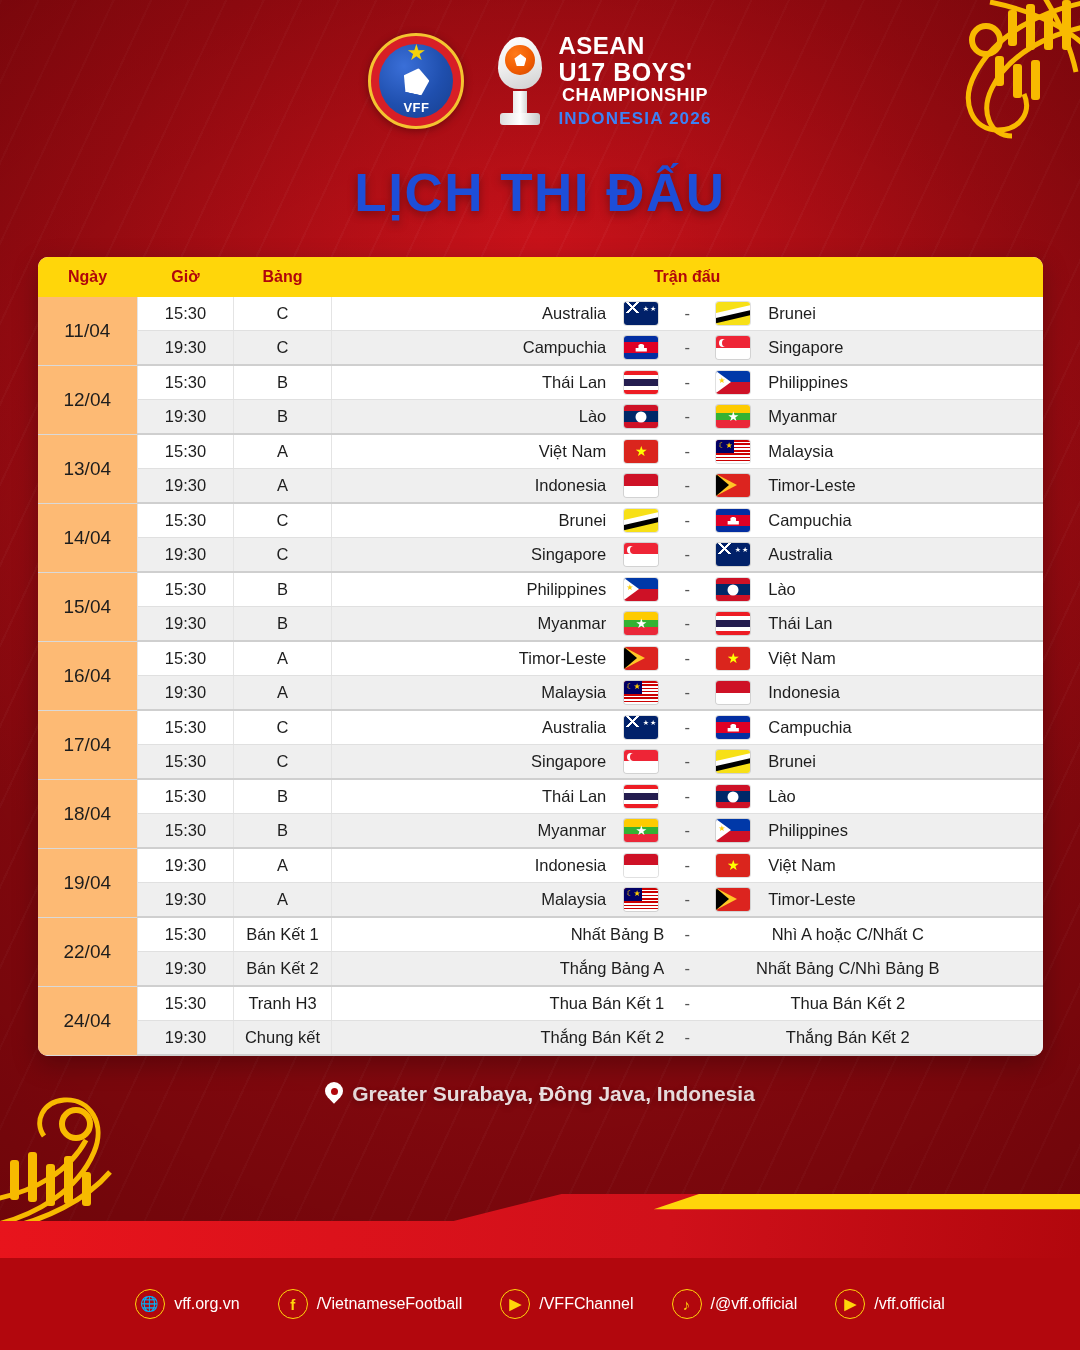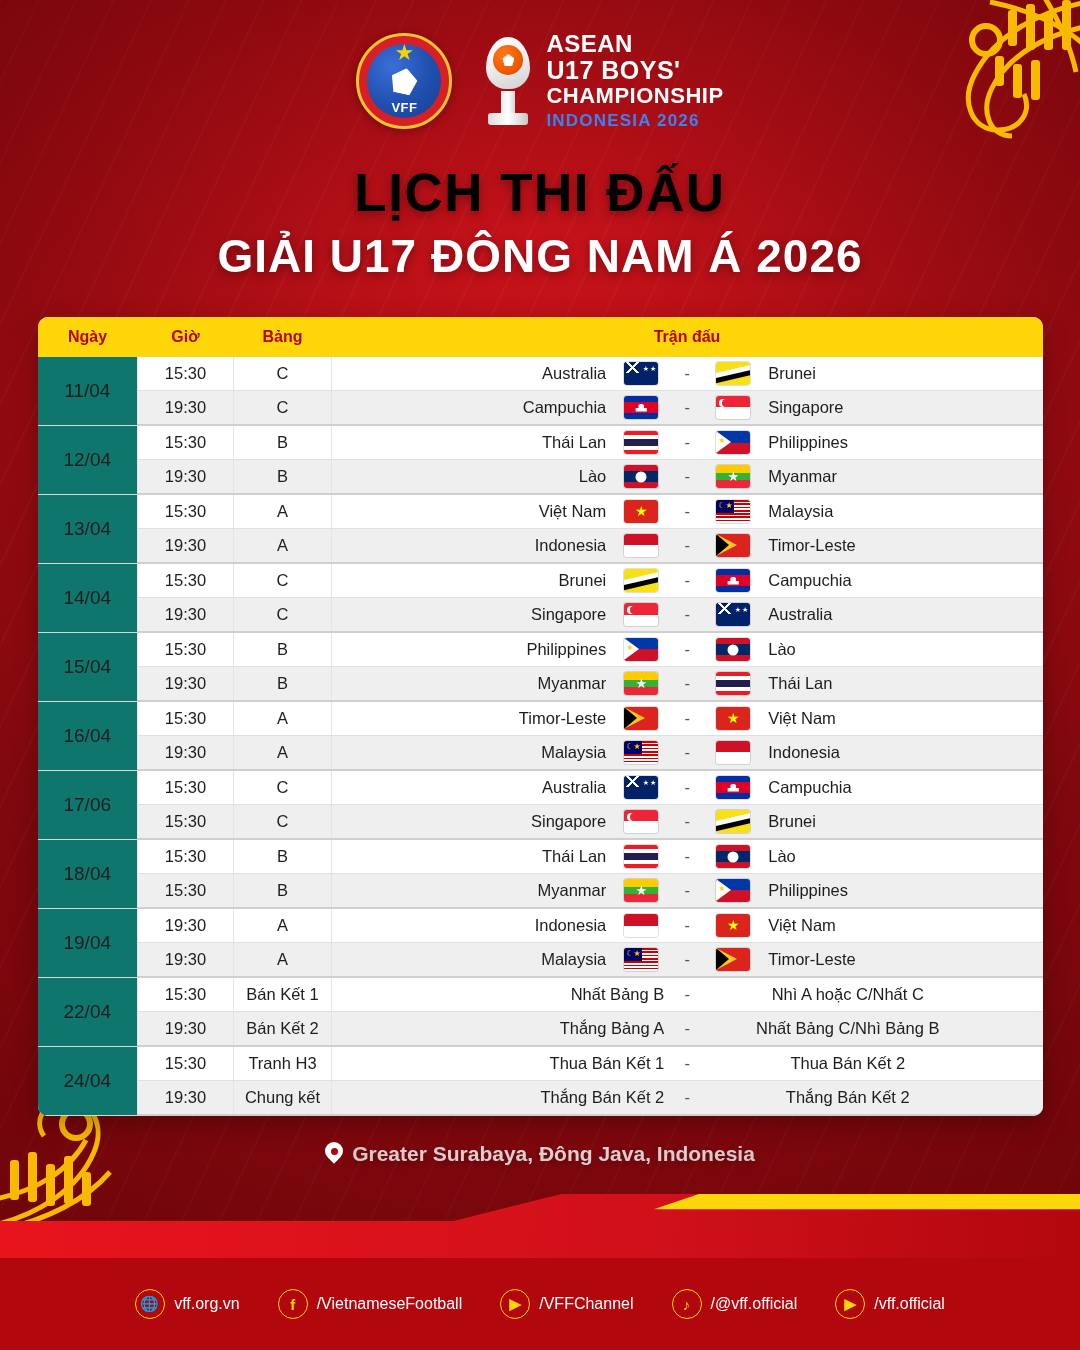--- a/index.html
+++ b/index.html
@@ -95,26 +95,26 @@
     width: 14px; height: 24px; background: linear-gradient(90deg,#e8e8e8,#ffffff,#d4d4d4);
   }
   .trophy .base {
     position: absolute; left: 50%; bottom: 4px; transform: translateX(-50%);
     width: 40px; height: 12px; border-radius: 3px;
     background: linear-gradient(90deg,#dcdcdc,#ffffff,#c8c8c8);
   }
   .champ-words { text-align: left; color: #fff; }
   .champ-words .l1 { font-size: 24px; font-weight: bold; letter-spacing: .5px; line-height: 1.08; }
   .champ-words .l2 { font-size: 25px; font-weight: bold; letter-spacing: .5px; line-height: 1.08; }
-  .champ-words .l3 { font-size: 22px; font-weight: bold; letter-spacing: .5px; line-height: 1.08; text-align: center; }
+  .champ-words .l3 { font-size: 18px; font-weight: bold; letter-spacing: .5px; line-height: 1.08; text-align: center; }
   .champ-words .l4 { font-size: 17px; font-weight: bold; color: #3b82f6; letter-spacing: 1.2px; margin-top: 3px; }
 
   .title1 {
     margin-top: 26px;
-    font-size: 53px; font-weight: bold; color: #000000;
+    font-size: 53px; font-weight: bold; color: #1d4ed8;
     letter-spacing: 1.5px;
     text-shadow: 0 3px 10px rgba(0,0,0,.35);
   }
   .title2 {
     margin-top: 6px;
     font-size: 46px; font-weight: bold; color: #ffffff;
     letter-spacing: 1px;
     text-shadow: 0 3px 10px rgba(0,0,0,.35);
   }
 
@@ -140,21 +140,21 @@
     font-size: 16px;
     font-weight: bold;
     padding: 11px 0;
     text-align: center;
   }
   td { padding: 0; }
   td.date {
     width: 100px;
     text-align: center;
     font-size: 19px;
-    background: #0f766e;
+    background: #fdba74;
     border-right: 1px solid #e4e4e4;
     border-bottom: 1px solid #d9d9d9;
   }
   tr.alt td:not(.date) { background: #efefef; }
   td.time { width: 96px; text-align: center; border-right: 1px solid #e4e4e4; }
   td.group { width: 98px; text-align: center; border-right: 1px solid #e4e4e4; }
   td.match { padding: 0; }
   td.time, td.group, td.match { border-bottom: 1px solid #e0e0e0; height: 33px; }
   tr.lastofday td.time, tr.lastofday td.group, tr.lastofday td.match { border-bottom: 2px solid #cfcfcf; }
 
@@ -331,21 +331,20 @@
         <div class="l1">ASEAN</div>
         <div class="l2">U17 BOYS'</div>
         <div class="l3">CHAMPIONSHIP</div>
         <div class="l4">INDONESIA 2026</div>
       </div>
     </div>
 
   </div>
 
   <div class="title1">LỊCH THI ĐẤU</div>
-  <div class="title2">GIẢI U17 ĐÔNG NAM Á 2026</div>
 </div>
 
 <div class="table-wrap">
   <table class="sched">
     <thead>
       <tr>
         <th style="width:100px">Ngày</th>
         <th style="width:96px">Giờ</th>
         <th style="width:98px">Bảng</th>
         <th>Trận đấu</th>
@@ -556,21 +555,21 @@
               </div>
               <div class="dash">-</div>
               <div class="flag-r">
                 <span class="flag f-indonesia"></span>
               </div>
               <div class="team-r">Indonesia</div>
             </div>
           </td>
         </tr>
         <tr>
-          <td class="date" rowspan="2">17/06</td>
+          <td class="date" rowspan="2">17/04</td>
           <td class="time">15:30</td>
           <td class="group">C</td>
           <td class="match">
             <div class="match-row">
               <div class="team-l">Australia</div>
               <div class="flag-l">
                 <span class="flag f-australia"></span>
               </div>
               <div class="dash">-</div>
               <div class="flag-r">

